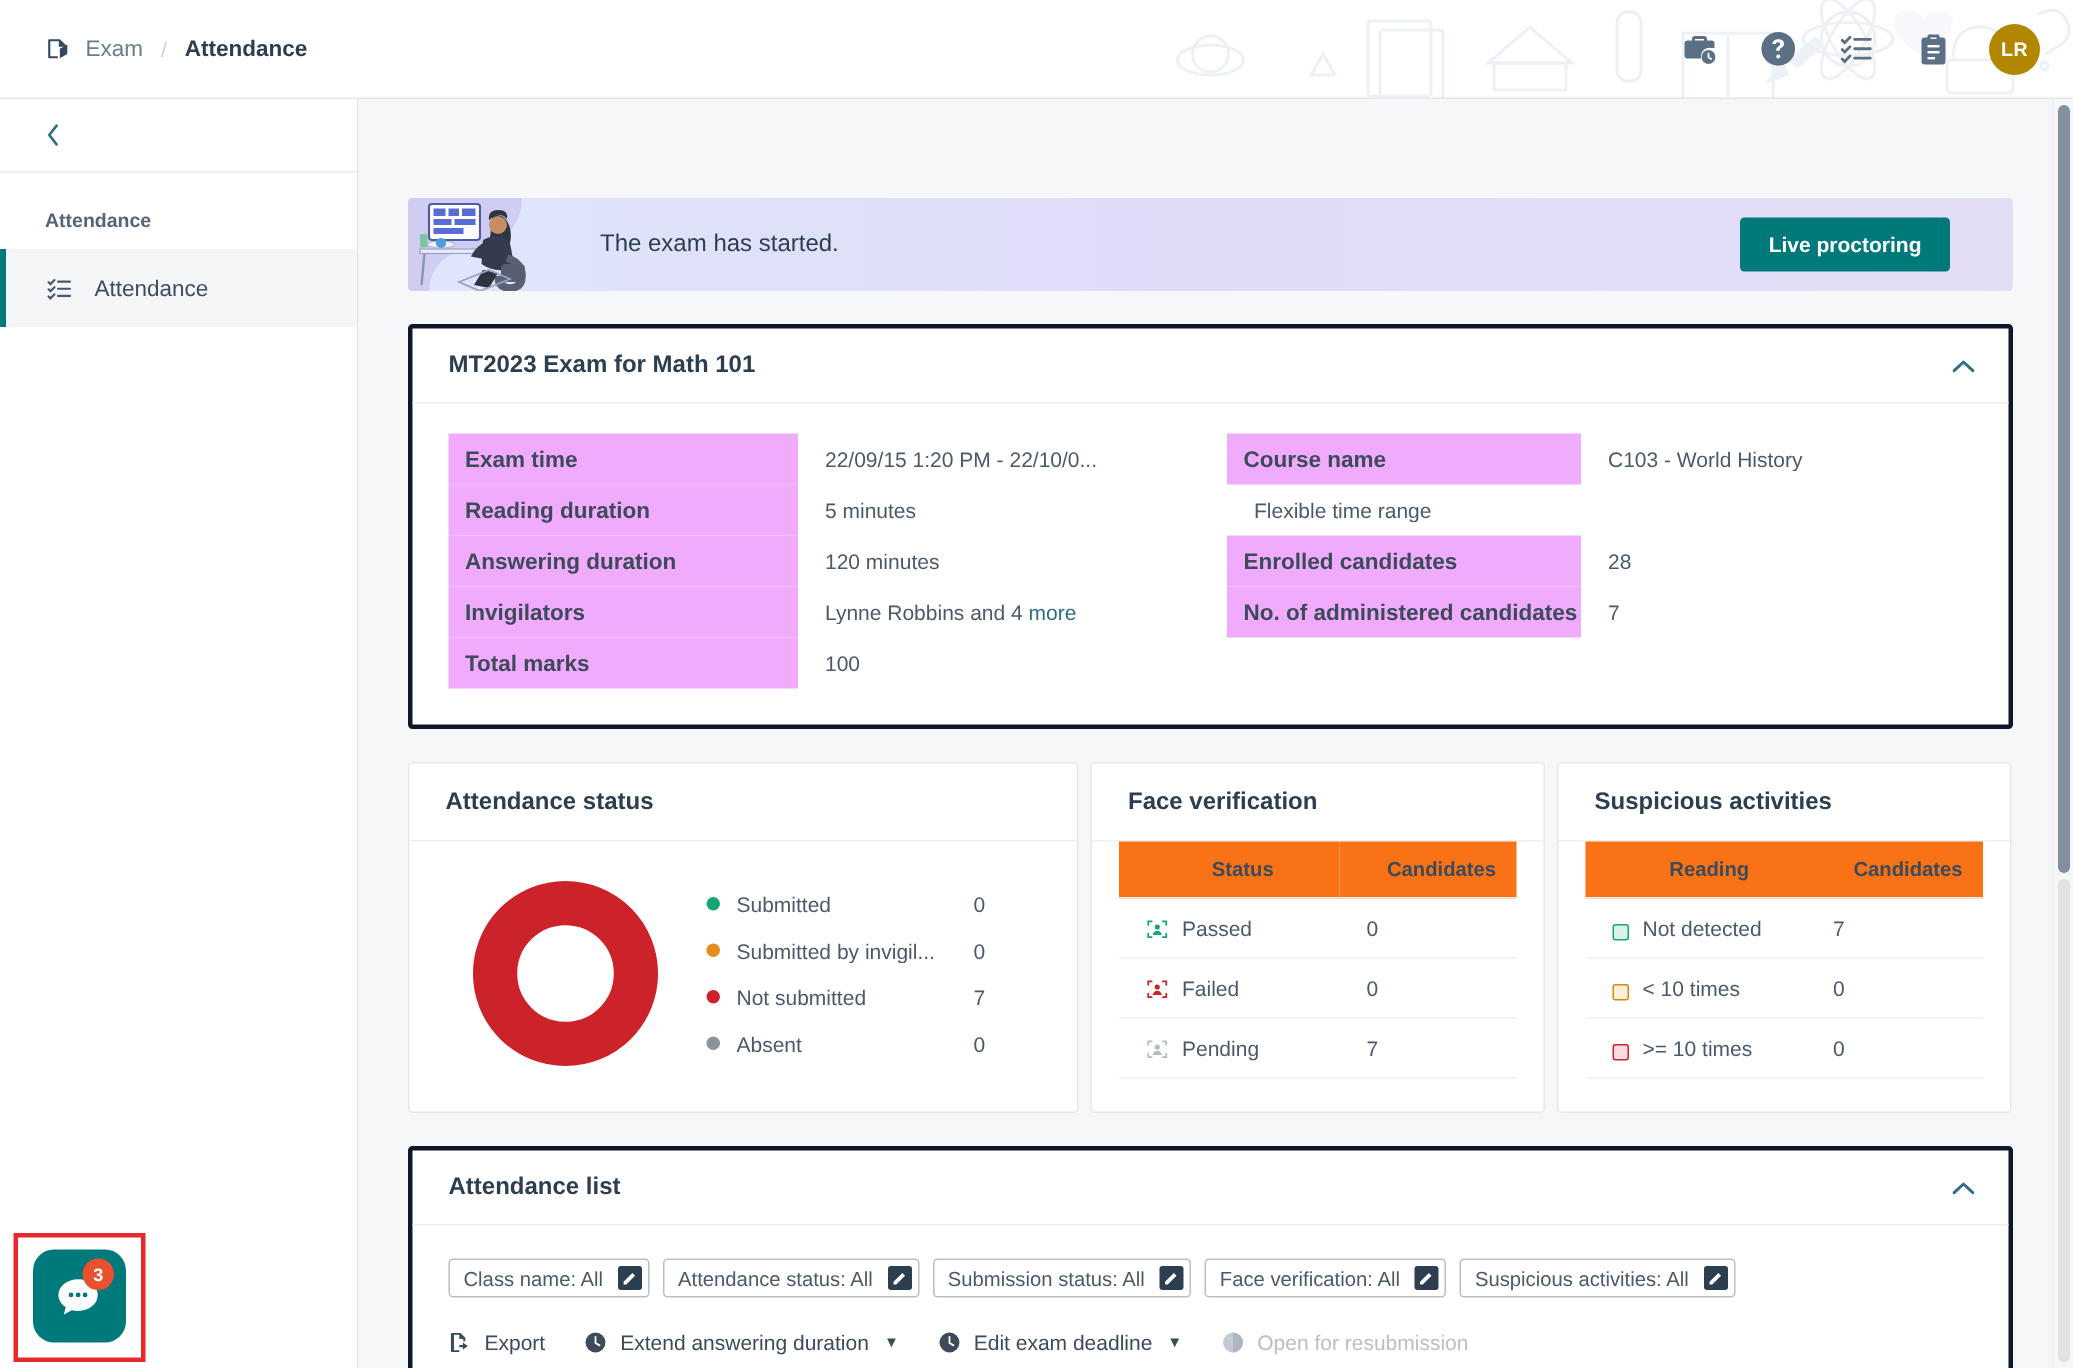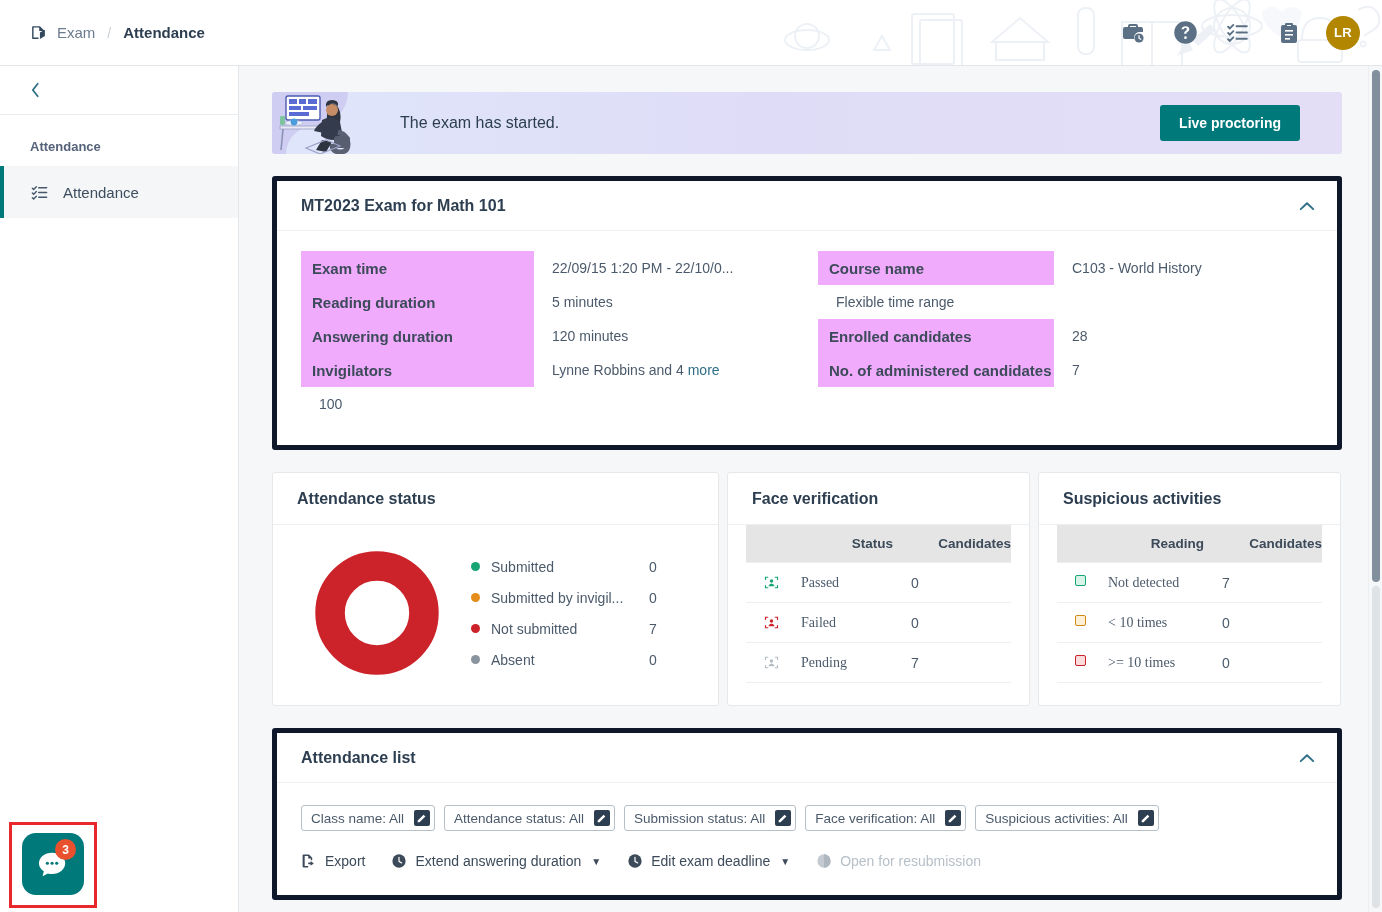--- a/index.html
+++ b/index.html
@@ -78,35 +78,35 @@
   .main {
     position: absolute; top: 66px; left: 239px; width: 1143px; height: 846px;
     background: #f6f7f8; overflow: hidden;
   }
   .main-inner { padding: 26px 40px 0 33px; }
 
   
   .banner {
     position: relative; height: 62px; border-radius: 3px; overflow: hidden;
     background: linear-gradient(90deg, #dfe6fb 0%, #dfdcf7 45%, #e3def6 100%);
-    display: flex; align-items: center;
+    display: flex; align-items: center; margin-top: 40px;
   }
   .banner-ill { position: relative; width: 110px; height: 62px; flex: 0 0 110px; }
   .banner-text { font-size: 16px; color: #2c3e50; margin-left: 18px; }
   .banner-btn {
     margin-left: auto; margin-right: 42px;
     background: #00797b; color: #ffffff;
     border: none; border-radius: 3px;
     padding: 10px 19px; font-size: 14px; font-weight: 700;
     font-family: "Liberation Sans", sans-serif; cursor: pointer;
   }
 
   
   .card {
-    background: #ffffff; border: 5px solid #0f172a; border-radius: 3px;
+    background: #ffffff; border: 3px solid #0f172a; border-radius: 3px;
     margin-top: 22px;
   }
   .card-head {
     display: flex; align-items: center; justify-content: space-between;
     padding: 16px 22px 15px 24px; border-bottom: 1px solid #edeff1;
   }
   .card-title { font-size: 16px; font-weight: 700; color: #2c3e50; }
   .chev { cursor: pointer; color: #2f6f86; display: flex; }
 
   
@@ -143,32 +143,32 @@
   .lrow { display: flex; align-items: center; height: 31px; font-size: 14px; color: #4b5a6b; }
   .ldot { width: 9px; height: 9px; border-radius: 50%; flex: 0 0 9px; margin-right: 11px; }
   .llabel {
     width: 158px; white-space: nowrap; overflow: hidden; text-overflow: ellipsis;
   }
   .lval { width: 30px; text-align: left; }
 
   
   .mtable { width: 100%; border-collapse: collapse; }
   .mtable thead th {
-    background: #e5e5e5; text-align: right;
+    background: #f97316; text-align: center;
     font-size: 13.5px; font-weight: 700; color: #3c4a5a;
     padding: 11px 0 11px 18px; border-bottom: 1px solid #edeff1;
   }
   .mtable tbody td {
     font-size: 14px; color: #4b5a6b;
     padding: 11px 0 11px 18px; border-bottom: 1px solid #edeff1;
     height: 40px;
   }
   .mtable tbody tr:last-child td { border-bottom: 1px solid #edeff1; }
   .mt-wrap { padding: 0 18px 0 18px; }
-  .cellflex { display: flex; align-items: flex-start; gap: 22px; font-family: Liberation Serif, serif; }
+  .cellflex { display: flex; align-items: flex-end; gap: 9px; }
   .sq { width: 11px; height: 11px; border-radius: 2px; flex: 0 0 11px; }
   .muted { color: #9aa6b1; }
   .th-cand { width: 118px; }
 
   
   .filters { display: flex; flex-wrap: wrap; gap: 9px; padding: 22px 24px 0 24px; }
   .filter {
     display: flex; align-items: center; justify-content: space-between;
     border: 1px solid #b7bfc7; border-radius: 3px;
     height: 26px; padding: 0 4px 0 9px; background: #ffffff;
@@ -379,20 +379,21 @@
           </div>
           <div class="drow">
             <div class="dkey">Answering duration</div>
             <div class="dval">120 minutes</div>
           </div>
           <div class="drow">
             <div class="dkey">Invigilators</div>
             <div class="dval"><span>Lynne Robbins and 4 </span><span class="lnk">more</span></div>
           </div>
           <div class="drow">
+            <div class="dkey">Total marks</div>
             <div class="dval">100</div>
           </div>
         </div>
         <div class="detail-col">
           <div class="drow">
             <div class="dkey">Course name</div>
             <div class="dval">C103 - World History</div>
           </div>
           <div class="drow">
             <div class="dval">Flexible time range</div>

